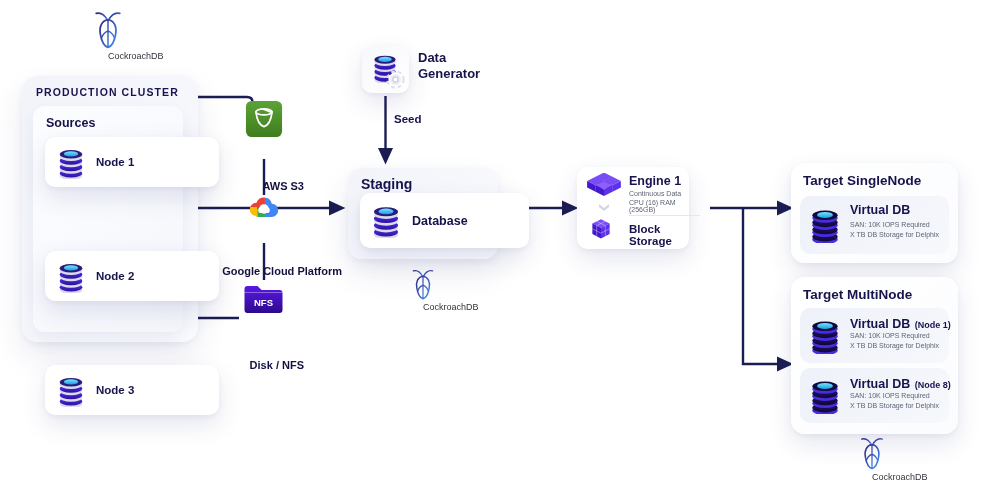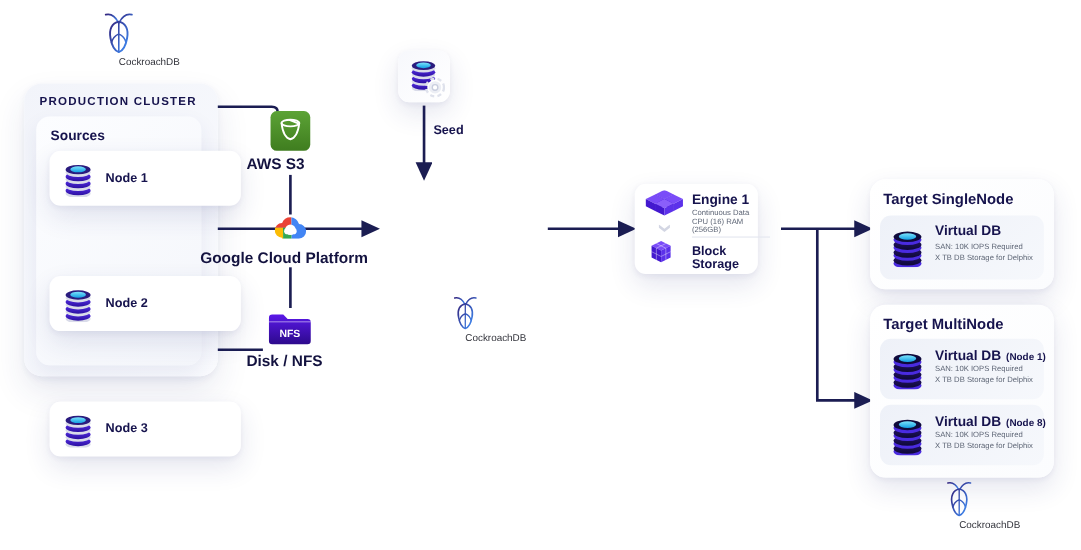--- a/index.html
+++ b/index.html
@@ -15,21 +15,21 @@
   .card-white{background:#ffffff;border-radius:12px;
               box-shadow:0 10px 24px rgba(44,52,122,.12),0 2px 5px rgba(44,52,122,.06);}
   .card-inner-gray{background:linear-gradient(135deg,#eef1f8,#f6f8fc);border-radius:10px;}
   .stack{position:relative;padding-left:48px;}
   .stack::before{content:"";position:absolute;z-index:-1;top:-6px;right:-6px;left:7px;bottom:7px;
                  background:#fff;border-radius:10px;box-shadow:0 6px 14px rgba(44,52,122,.10);}
 
   
   .t-navy{color:#16134d;font-weight:bold;}
   .t-sub{color:#5d6575;font-weight:normal;}
-  .lbl-icon{font-size:14px;font-weight:bold;color:#13123f;text-align:left;}
+  .lbl-icon{font-size:11px;font-weight:bold;color:#13123f;text-align:right;margin-top:39px;}
   .crdb-label{font-size:9px;color:#33343c;text-align:center;margin-top:2px;margin-left:30px;}
   .node-label{font-size:11.5px;}
   .vdb-suffix{font-size:9px;}
   .spec{font-size:7px;color:#5d6575;line-height:1.35;}
 </style>
 </head>
 <body>
 
 <div class="canvas">
 
@@ -235,22 +235,32 @@
 
   <div class="abs card-white" style="left:362px;top:46px;width:47px;height:47px;border-radius:10px;
               background:linear-gradient(135deg,#f7f8fc,#ffffff)">
     <svg class="abs" style="left:7px;top:5px" width="32" height="32">
         <use href="#sym-db-light"></use>
       </svg>
     <svg class="abs" style="left:24px;top:24px" width="19" height="19">
         <use href="#sym-gear"></use>
       </svg>
   </div>
+  <div class="abs t-navy" style="left:418px;top:50px;width:72px;font-size:13px;line-height:1.25">Data Generator</div>
   <div class="abs t-navy" style="left:394px;top:113px;font-size:11.5px">Seed</div>
 
+  <div class="abs card-soft" style="left:348px;top:168px;width:150px;height:91px;border-radius:14px">
+    <div class="abs t-navy" style="left:13px;top:8px;font-size:14px">Staging</div>
+    <div class="abs card-white stack" style="left:12px;top:25px;width:121px;height:55px;border-radius:10px">
+      <svg class="abs" style="left:8px;top:9px" width="36" height="36">
+          <use href="#sym-db-light"></use>
+        </svg>
+      <div class="abs t-navy" style="left:52px;top:21px;font-size:12.5px">Database</div>
+    </div>
+  </div>
 
   <div class="abs" style="left:393px;top:269px;width:60px;text-align:center">
     <svg width="26" height="31" style="margin:0 auto">
       <use href="#sym-crdb"></use>
       </svg>
     <div class="crdb-label">CockroachDB</div>
   </div>
 
   <div class="abs card-white" style="left:577px;top:167px;width:112px;height:82px;border-radius:10px">
     <svg class="abs" style="left:6px;top:6px" width="42" height="30">

